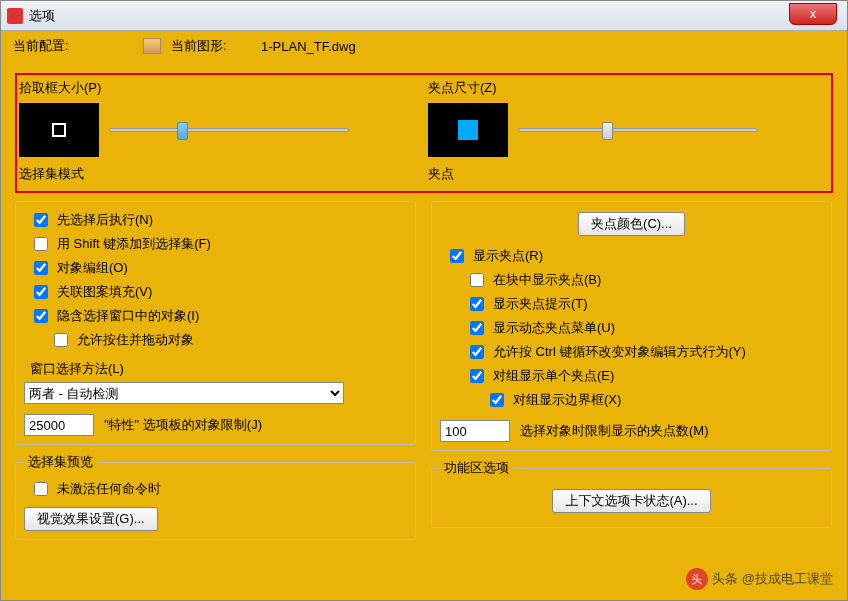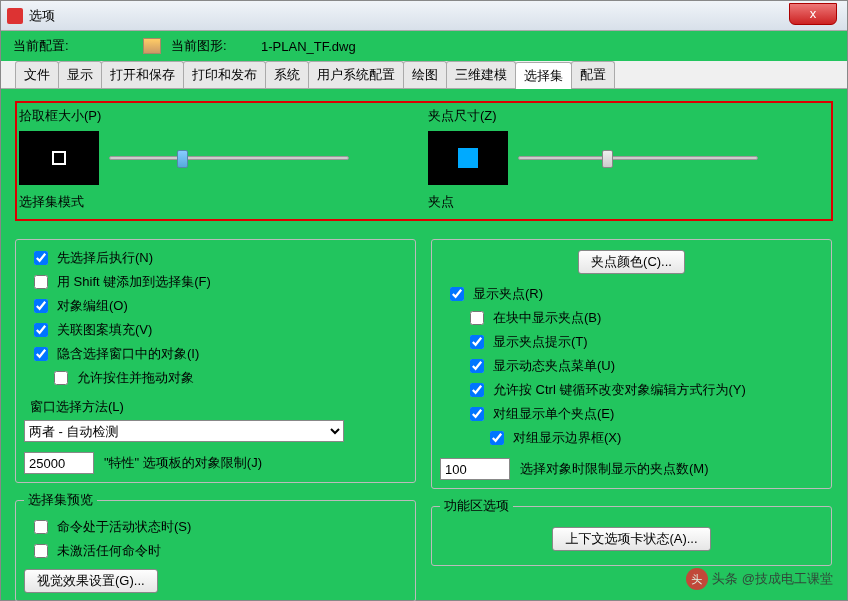--- a/index.html
+++ b/index.html
@@ -1,30 +1,30 @@
 <!DOCTYPE html>
 <html><head>
 <meta charset="utf-8">
 <style>
 * { box-sizing: border-box; font-family: "Microsoft YaHei", SimSun, sans-serif; font-size: 13px; }
 body { margin: 0; background: #e8e8f0; width: 848px; height: 601px; overflow: hidden; }
-.window { width: 848px; height: 601px; background: #22c55e; border: 1px solid #888; position: relative; }
+.window { width: 848px; height: 601px; background: #eab308; border: 1px solid #888; position: relative; }
 .titlebar { height: 30px; background: linear-gradient(#f0f4f8,#d8e0ea); display: flex; align-items: center; padding: 0 6px; border-bottom: 1px solid #aaa; position: relative; }
 .titlebar .close-btn { position: absolute; right: 10px; top: 2px; width: 48px; height: 22px; background: linear-gradient(#e77,#c22); color: #fff; text-align: center; border-radius: 0 0 6px 6px; line-height: 20px; border: 1px solid #a00; }
 .app-icon { width: 16px; height: 16px; background: #d33; margin-right: 6px; border-radius: 2px; }
 .config-row { display: flex; align-items: center; padding: 6px 12px; gap: 10px; }
 .config-row .lbl { width: 80px; }
 .config-row .val { width: 200px; }
 .drawing-icon { width: 18px; height: 16px; background: linear-gradient(#fc6,#c96); border: 1px solid #a86; margin-left: 40px; }
 .tabs { display: flex; padding: 0 14px; border-bottom: 1px solid #aaa; background: #f0f0f0; }
 .tab { padding: 4px 8px; border: 1px solid #aaa; border-bottom: none; margin-right: -1px; background: #e8e8e8; cursor: pointer; border-radius: 3px 3px 0 0; }
 .tab.active { background: #fff; position: relative; top: 1px; }
 .content { display: flex; padding: 6px 12px; gap: 8px; }
 .col { flex: 1; }
-.red-box { border: 2px solid #d00; padding: 4px 2px 8px 2px; margin-bottom: 16px; display: flex; gap: 8px; align-items: center; }
+.red-box { border: 2px solid #d00; padding: 4px 2px 8px 2px; margin-bottom: 6px; display: flex; gap: 8px; align-items: center; }
 .red-box .col { flex: 1; }
 fieldset { border: 1px solid #bbb; border-radius: 3px; margin: 2px 1px 8px 0; padding: 6px 8px 8px 8px; }
 legend { padding: 0 4px; }
 .pick-preview { width: 80px; height: 54px; background: #000; display: inline-flex; align-items: center; justify-content: center; }
 .pick-square { width: 14px; height: 14px; border: 2px solid #fff; }
 .grip-preview { width: 80px; height: 54px; background: #000; display: inline-flex; align-items: center; justify-content: center; }
 .grip-square { width: 20px; height: 20px; background: #0af; }
 .slider-wrap { display: inline-block; width: 240px; padding: 6px 0; }
 .slider-track { height: 4px; background: #ccc; border: 1px solid #999; border-radius: 2px; position: relative; }
 .slider-thumb { position: absolute; top: -7px; width: 11px; height: 18px; background: linear-gradient(#8cf,#5ad); border: 1px solid #58a; border-radius: 2px; }
@@ -49,32 +49,20 @@
     <div class="close-btn">x</div>
   </div>
 
   <div class="config-row">
     <span class="lbl">当前配置:</span>
     <span class="drawing-icon"></span>
     <span class="lbl">当前图形:</span>
     <span class="val">1-PLAN_TF.dwg</span>
   </div>
 
-  <div class="tabs" id="tabs">
-      <div class="tab">文件</div>
-      <div class="tab">显示</div>
-      <div class="tab">打开和保存</div>
-      <div class="tab">打印和发布</div>
-      <div class="tab">系统</div>
-      <div class="tab">用户系统配置</div>
-      <div class="tab">绘图</div>
-      <div class="tab">三维建模</div>
-      <div class="tab active">选择集</div>
-      <div class="tab">配置</div>
-    </div>
 
   <div class="content">
     
   </div>
 
   <div style="padding:0 14px;">
     <div class="red-box">
       <div class="col">
         <div>拾取框大小(P)</div>
         <div class="row-flex" style="margin-top:6px;">
@@ -138,24 +126,20 @@
           <div class="row-flex" style="margin-top:10px;">
             <input class="txt" value="25000" style="">
             <span>"特性" 选项板的对象限制(J)</span>
           </div>
         </fieldset>
 
         <fieldset>
           <legend>选择集预览</legend>
           <div class="chk-row">
               <input type="checkbox" style="">
-              <span>命令处于活动状态时(S)</span>
-            </div>
-          <div class="chk-row">
-              <input type="checkbox" style="">
               <span>未激活任何命令时</span>
             </div>
           <div style="margin-top:6px;"><span class="btn">视觉效果设置(G)...</span></div>
         </fieldset>
       </div>
 
       <div class="col">
         <fieldset>
           <div style="text-align:center; margin:4px 0 8px;"><span class="btn">夹点颜色(C)...</span></div>
           <div class="chk-row">

